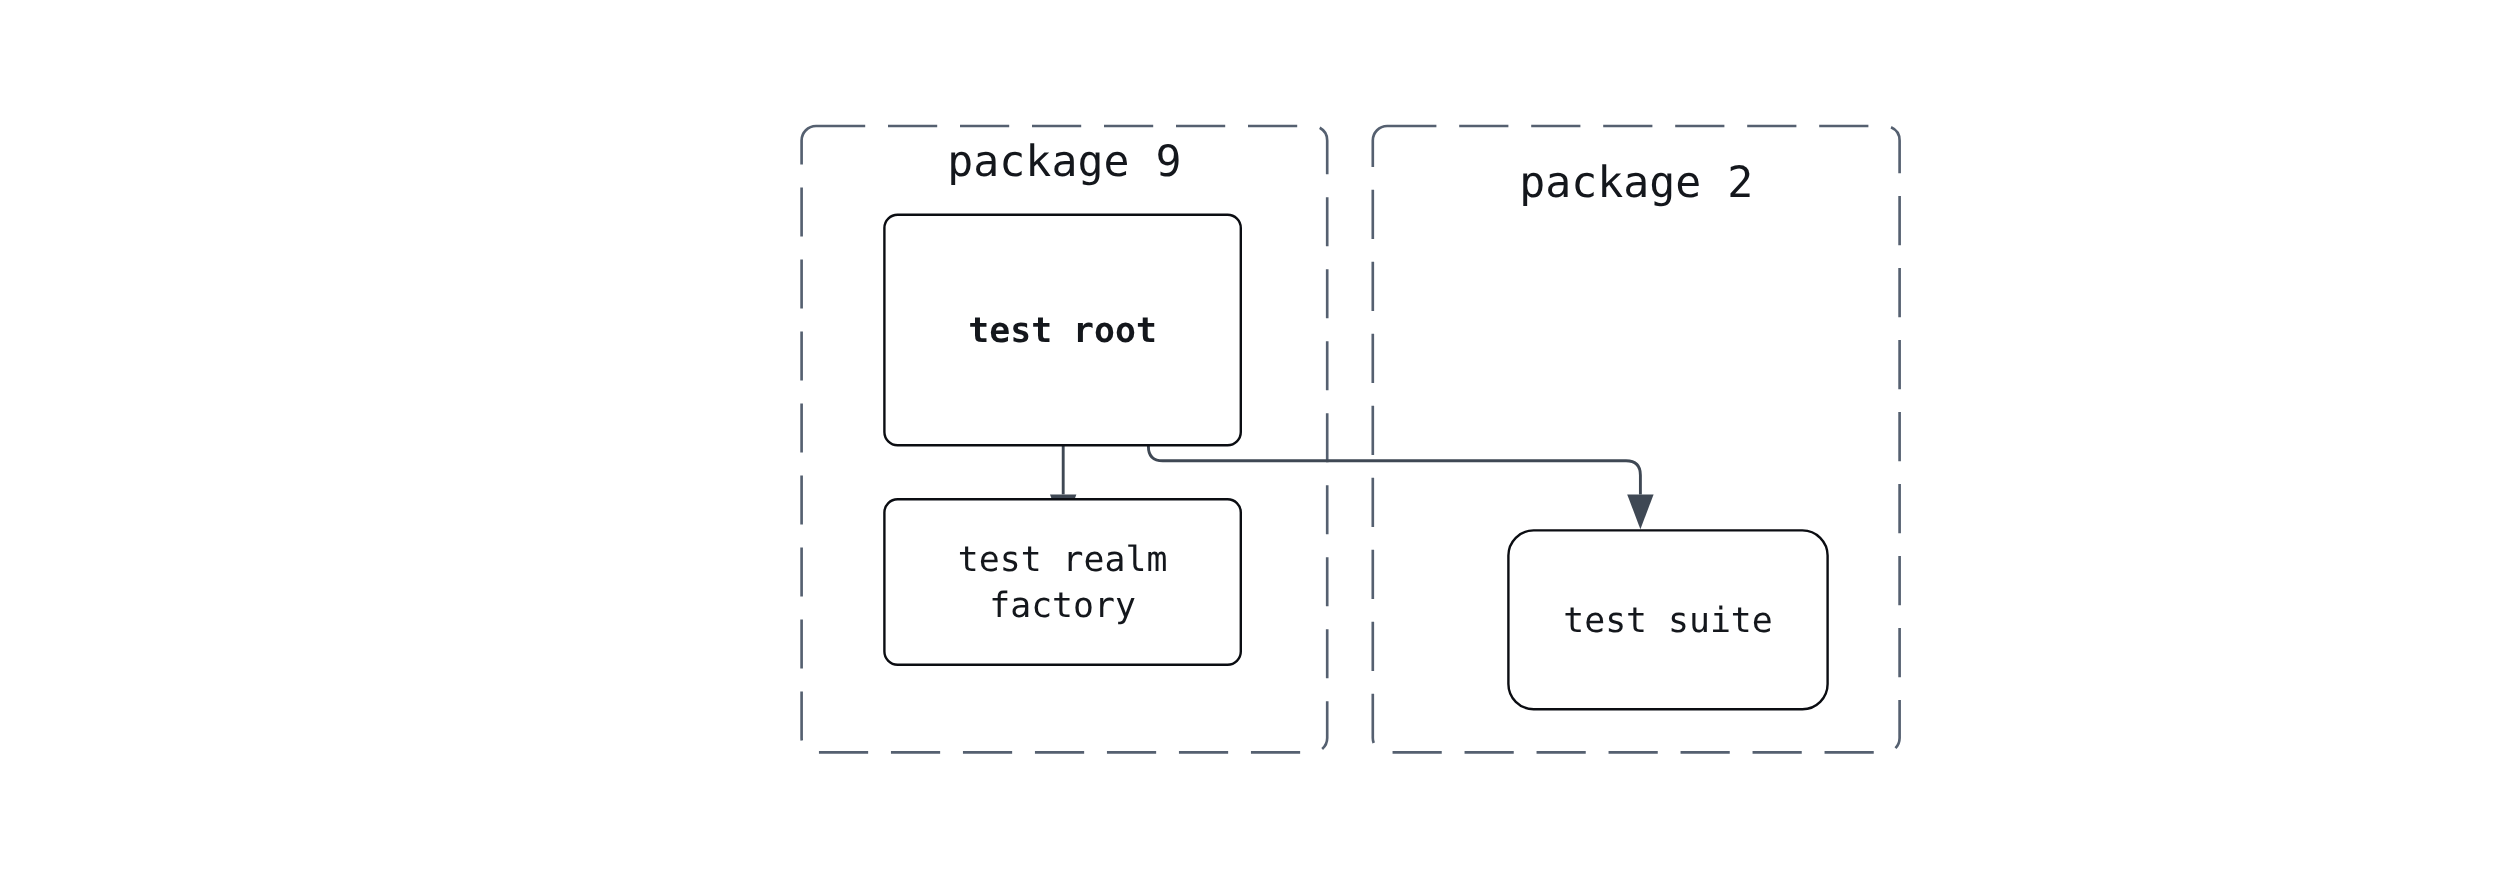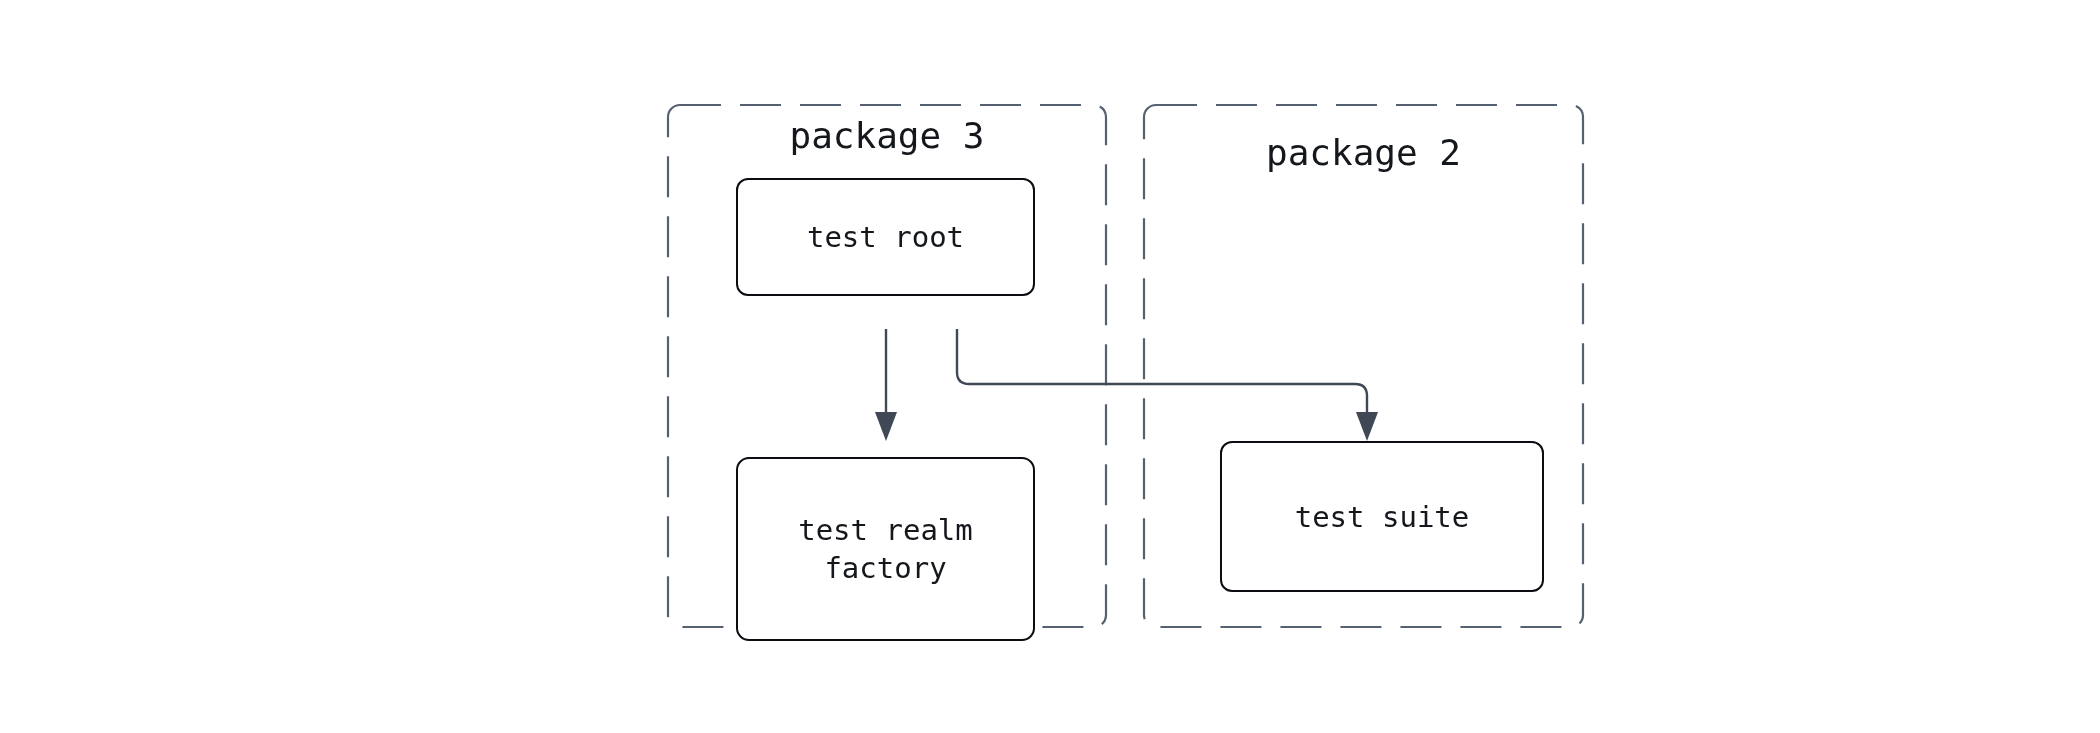--- a/index.html
+++ b/index.html
@@ -56,44 +56,44 @@
     border-radius:12px;
     display:flex;
     align-items:center;
     justify-content:center;
     text-align:center;
     font-size:29px;
     line-height:38px;
     color:var(--text);
     padding:0 12px;
   }
-  #node-test-root{left:736px;top:178px;width:299px;height:118px;}
-  #node-test-realm-factory{left:736px;top:457px;width:299px;height:184px;border-radius:13px;}
-  #node-test-suite{left:1220px;top:441px;width:324px;height:151px;}
+  #node-test-root{left:736px;top:178px;width:299px;height:194px;font-weight:bold;}
+  #node-test-realm-factory{left:736px;top:415px;width:299px;height:140px;}
+  #node-test-suite{left:1256px;top:441px;width:268px;height:151px;border-radius:22px;}
   #label-package-1{left:668px;top:114px;width:438px;}
   #label-package-2{left:1144px;top:114px;width:439px;margin-top:17px;}
 </style>
 </head>
 <body>
 
 <div class="canvas">
 
   <svg class="edges-layer" viewBox="0 0 2100 733" xmlns="http://www.w3.org/2000/svg">
 
     <rect class="cluster-rect" x="668" y="105" width="438" height="522" rx="12"></rect>
     <rect class="cluster-rect" x="1144" y="105" width="439" height="522" rx="12"></rect>
 
     <path class="edge-path" d="M886,329 L886,412"></path>
     <polygon class="arrowhead" points="886,441 875,412 897,412"></polygon>
 
     <path class="edge-path" d="M957,329 L957,372 Q957,384 969,384 L1355,384 Q1367,384 1367,396 L1367,412"></path>
     <polygon class="arrowhead" points="1367,441 1356,412 1378,412"></polygon>
   </svg>
 
-  <div class="cluster-label" id="label-package-1">package 3</div>
+  <div class="cluster-label" id="label-package-1">package 9</div>
 
   <div class="cluster-label" id="label-package-2">package 2</div>
 
   <div class="node" id="node-test-root">
     <span>test root</span>
   </div>
 
   <div class="node" id="node-test-realm-factory">
     <span>test realm factory</span>
   </div>

